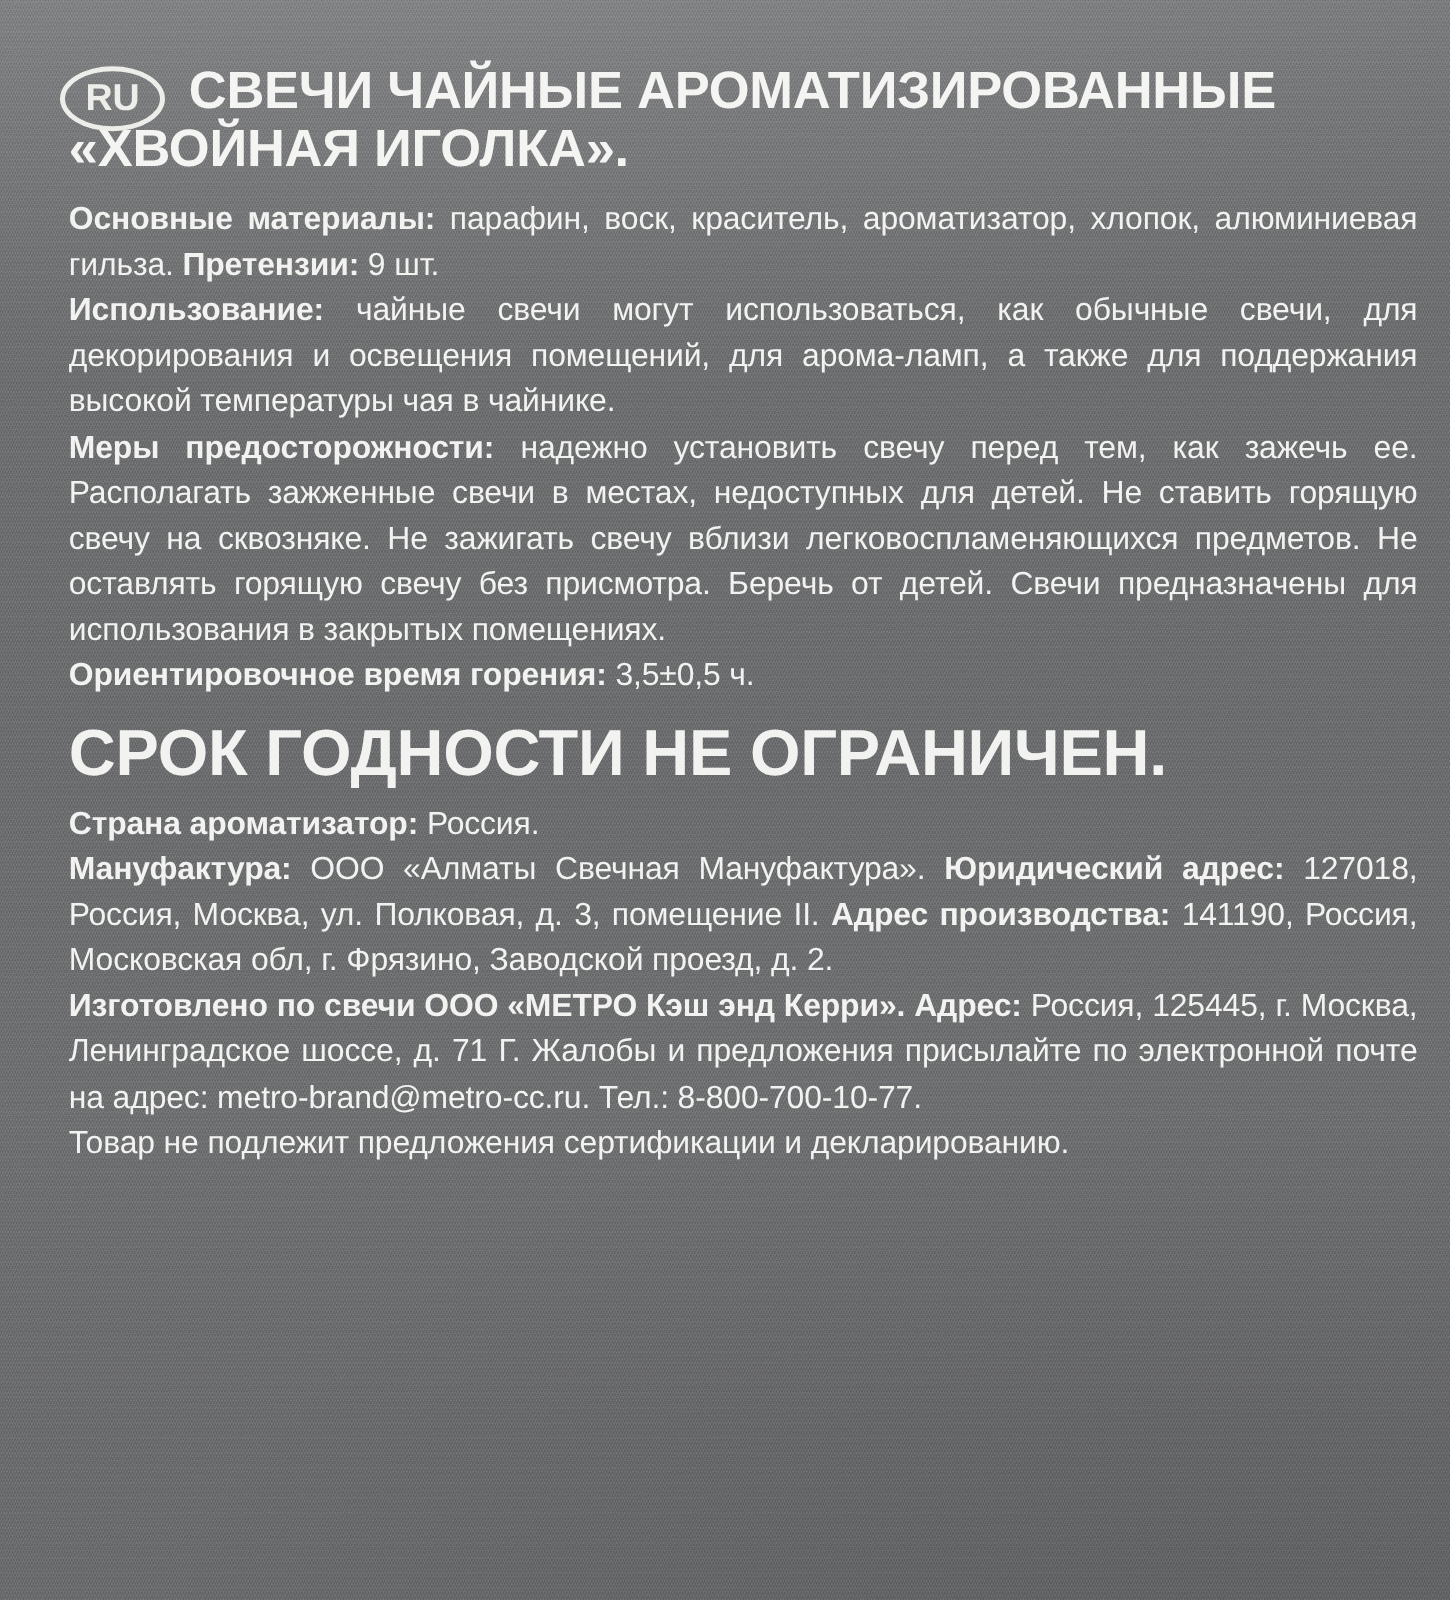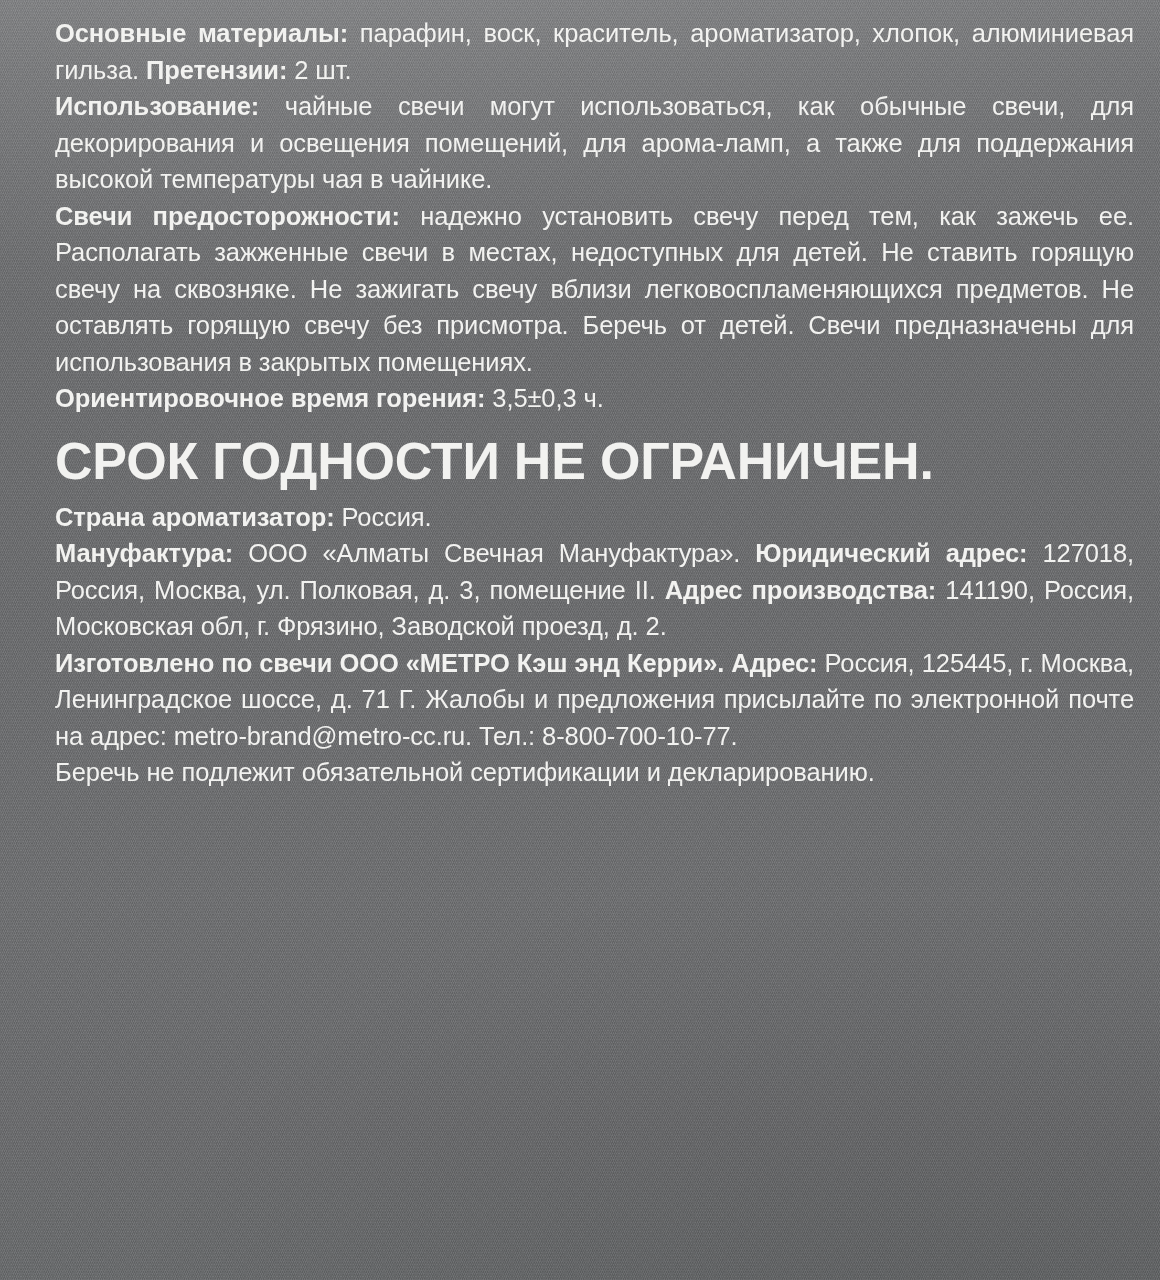--- a/index.html
+++ b/index.html
@@ -125,38 +125,45 @@
   .nowrapline { text-align: left; }
 </style>
 </head>
 <body>
 
 <div id="label">
   <div id="sheen"></div>
 
   <div id="content">
 
+    <div class="headline-wrap">
+      <div class="ru-badge">RU</div>
+      <h1 class="headline">
+        <span class="headline-line1">СВЕЧИ ЧАЙНЫЕ АРОМАТИЗИРОВАННЫЕ</span>
+        <span class="headline-line2">«ХВОЙНАЯ ИГОЛКА».</span>
+      </h1>
+    </div>
 
     <div class="body">
 
-      <p class="para"><b>Основные материалы:</b><span> парафин, воск, краситель, ароматизатор, хлопок, алюминиевая гильза. </span><b>Претензии:</b><span> 2 шт.</span></p>
+      <p class="para"><b>Основные материалы:</b><span> парафин, воск, краситель, ароматизатор, хлопок, алюминиевая гильза. </span><b>Претензии:</b><span> 9 шт.</span></p>
 
       <p class="para"><b>Использование:</b><span> чайные свечи могут использоваться, как обычные свечи, для декорирования и освещения помещений, для арома-ламп, а также для поддержания высокой температуры чая в чайнике.</span></p>
 
-      <p class="para"><b>Свечи предосторожности:</b><span> надежно установить свечу перед тем, как зажечь ее. Располагать зажженные свечи в местах, недоступных для детей. Не ставить горящую свечу на сквозняке. Не зажигать свечу вблизи легковоспламеняющихся предметов. Не оставлять горящую свечу без присмотра. Беречь от детей. Свечи предназначены для использования в закрытых помещениях.</span></p>
+      <p class="para"><b>Меры предосторожности:</b><span> надежно установить свечу перед тем, как зажечь ее. Располагать зажженные свечи в местах, недоступных для детей. Не ставить горящую свечу на сквозняке. Не зажигать свечу вблизи легковоспламеняющихся предметов. Не оставлять горящую свечу без присмотра. Беречь от детей. Свечи предназначены для использования в закрытых помещениях.</span></p>
 
-      <p class="para nowrapline"><b>Ориентировочное время горения:</b><span> 3,5±0,3 ч.</span></p>
+      <p class="para nowrapline"><b>Ориентировочное время горения:</b><span> 3,5±0,5 ч.</span></p>
 
 
       <h2 class="big-heading">СРОК ГОДНОСТИ НЕ ОГРАНИЧЕН.</h2>
 
       <p class="para nowrapline"><b>Страна ароматизатор:</b><span> Россия.</span></p>
 
       <p class="para"><b>Мануфактура:</b><span> ООО «Алматы Свечная Мануфактура». </span><b>Юридический адрес:</b><span> 127018, Россия, Москва, ул. Полковая, д. 3, помещение II. </span><b>Адрес производства:</b><span> 141190, Россия, Московская обл, г. Фрязино, Заводской проезд, д. 2.</span></p>
 
       <p class="para"><b>Изготовлено по свечи ООО «МЕТРО Кэш энд Керри». </b><b>Адрес:</b><span> Россия, 125445, г. Москва, Ленинградское шоссе, д. 71 Г. Жалобы и предложения присылайте по электронной почте на адрес: metro-brand@metro-cc.ru. Тел.: 8-800-700-10-77.</span></p>
 
 
-      <p class="para nowrapline"><span>Беречь не подлежит обязательной сертификации и декларированию.</span></p>
+      <p class="para nowrapline"><span>Товар не подлежит предложения сертификации и декларированию.</span></p>
 
     </div>
   </div>
 </div>
 
 </body></html>

